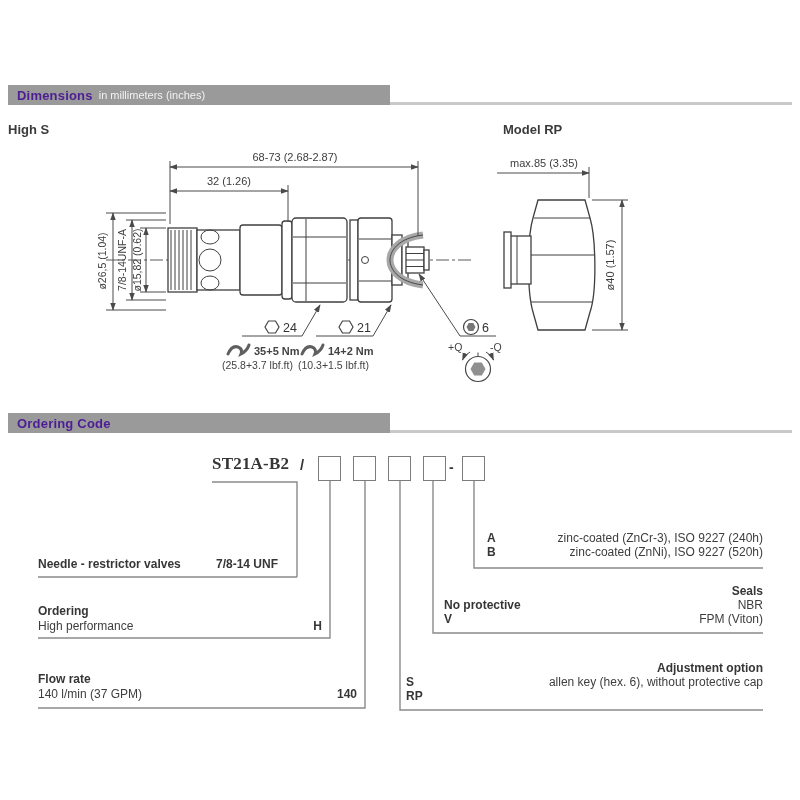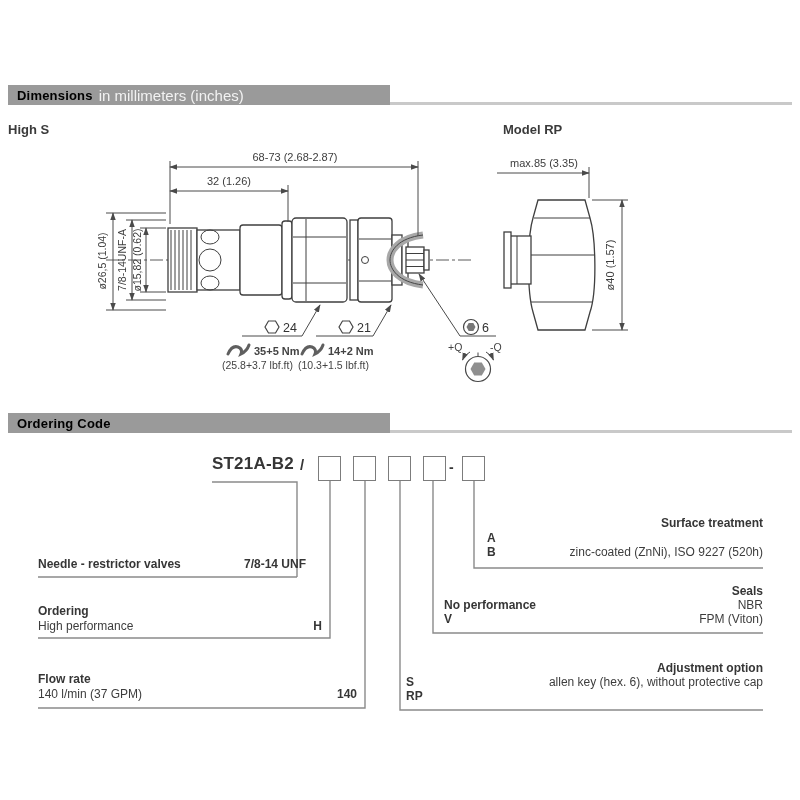--- a/index.html
+++ b/index.html
@@ -2,22 +2,22 @@
 <html><head>
 <meta charset="utf-8">
 <style>
   html,body{margin:0;padding:0;background:#ffffff;}
   .page{position:relative;width:800px;height:800px;background:#fff;overflow:hidden;
         font-family:"Liberation Sans",sans-serif;color:#3d3d3d;}
   .secbar{position:absolute;left:8px;width:786px;height:20px;}
   .secbar .bar{position:absolute;left:0;top:0;width:382px;height:20px;background:#9a9a9a;
                display:flex;align-items:center;padding-left:9px;box-sizing:border-box;}
   .secbar .rule{position:absolute;left:382px;right:2px;bottom:0;height:3px;background:#c9c9c9;}
-  .sec-title{color:#000000;font-weight:bold;font-size:13px;letter-spacing:.2px;}
-  .sec-sub{color:#f2f2f2;font-size:15px;margin-left:6px;}
+  .sec-title{color:#4c1d95;font-weight:bold;font-size:13px;letter-spacing:.2px;}
+  .sec-sub{color:#f2f2f2;font-size:11px;margin-left:6px;}
   .model-label{position:absolute;font-weight:bold;font-size:13px;color:#3a3a3a;}
   .t{position:absolute;font-size:12px;white-space:nowrap;line-height:14px;}
   .b{font-weight:bold;color:#363636;}
   .ra{text-align:right;}
   .codebox{position:absolute;width:23px;height:25px;border:1.5px solid #7c7c7c;background:#fff;box-sizing:border-box;}
   .code-prefix{position:absolute;font-size:17px;font-weight:bold;color:#363636;letter-spacing:.2px;}
   .code-slash{position:absolute;font-size:15px;font-weight:bold;color:#363636;}
   .code-dash{position:absolute;font-size:14px;font-weight:bold;color:#363636;}
   svg{position:absolute;overflow:visible;}
   svg text{font-family:"Liberation Sans",sans-serif;fill:#3d3d3d;}
@@ -195,59 +195,59 @@
     </g>
   </svg>
 
   <div class="secbar" style="top:413px;">
     <div class="bar">
       <span class="sec-title">Ordering Code</span>
     </div>
     <div class="rule"></div>
   </div>
 
-  <div class="code-prefix" style="left:212px;top:454px;">ST21A-B2</div>
+  <div class="code-prefix" style="left:212px;top:454px;font-family:Liberation Serif, serif;">ST21A-B2</div>
   <div class="code-slash" style="left:300px;top:456px;">/</div>
   <div class="codebox" style="left:318px;top:456px;"></div>
   <div class="codebox" style="left:353px;top:456px;"></div>
   <div class="codebox" style="left:388px;top:456px;"></div>
   <div class="codebox" style="left:423px;top:456px;"></div>
   <div class="code-dash" style="left:449px;top:459px;">-</div>
   <div class="codebox" style="left:462px;top:456px;"></div>
 
   <svg style="left:0;top:433px;" width="800" height="290" viewBox="0 0 800 290">
     <polyline class="conn" points="212,49 297,49 297,144"></polyline>
     <line class="conn" x1="38" y1="144" x2="297" y2="144"></line>
     <polyline class="conn" points="330,48 330,205 38,205"></polyline>
     <polyline class="conn" points="365,48 365,275 38,275"></polyline>
     <polyline class="conn" points="400,48 400,277 763,277"></polyline>
     <polyline class="conn" points="433,48 433,200 763,200"></polyline>
     <polyline class="conn" points="474,48 474,135 763,135"></polyline>
   </svg>
 
   <div class="t b" style="left:38px;top:557px;">Needle - restrictor valves</div>
-  <div class="t b" style="left:216px;top:557px;margin-left:28px;">7/8-14 UNF</div>
+  <div class="t b" style="left:216px;top:557px;">7/8-14 UNF</div>
 
   <div class="t b" style="left:38px;top:604px;">Ordering</div>
   <div class="t" style="left:38px;top:619px;">High performance</div>
   <div class="t b ra" style="left:280px;top:619px;width:42px;">H</div>
 
   <div class="t b" style="left:38px;top:672px;">Flow rate</div>
   <div class="t" style="left:38px;top:687px;">140 l/min (37 GPM)</div>
   <div class="t b ra" style="left:315px;top:687px;width:42px;">140</div>
 
   <div class="t b" style="left:406px;top:675px;">S</div>
   <div class="t b" style="left:406px;top:689px;">RP</div>
   <div class="t b ra" style="left:463px;top:661px;width:300px;">Adjustment option</div>
   <div class="t ra" style="left:463px;top:675px;width:300px;">allen key (hex. 6), without protective cap</div>
 
   <div class="t b ra" style="left:463px;top:584px;width:300px;">Seals</div>
-  <div class="t b" style="left:444px;top:598px;">No performance</div>
+  <div class="t b" style="left:444px;top:598px;">No protective</div>
   <div class="t ra" style="left:563px;top:598px;width:200px;">NBR</div>
   <div class="t b" style="left:444px;top:612px;">V</div>
   <div class="t ra" style="left:563px;top:612px;width:200px;">FPM (Viton)</div>
 
-  <div class="t b ra" style="left:463px;top:516px;width:300px;">Surface treatment</div>
   <div class="t b" style="left:487px;top:531px;">A</div>
+  <div class="t ra" style="left:513px;top:531px;width:250px;">zinc-coated (ZnCr-3), ISO 9227 (240h)</div>
   <div class="t b" style="left:487px;top:545px;">B</div>
   <div class="t ra" style="left:513px;top:545px;width:250px;">zinc-coated (ZnNi), ISO 9227 (520h)</div>
 
 </div>
 
 </body></html>

